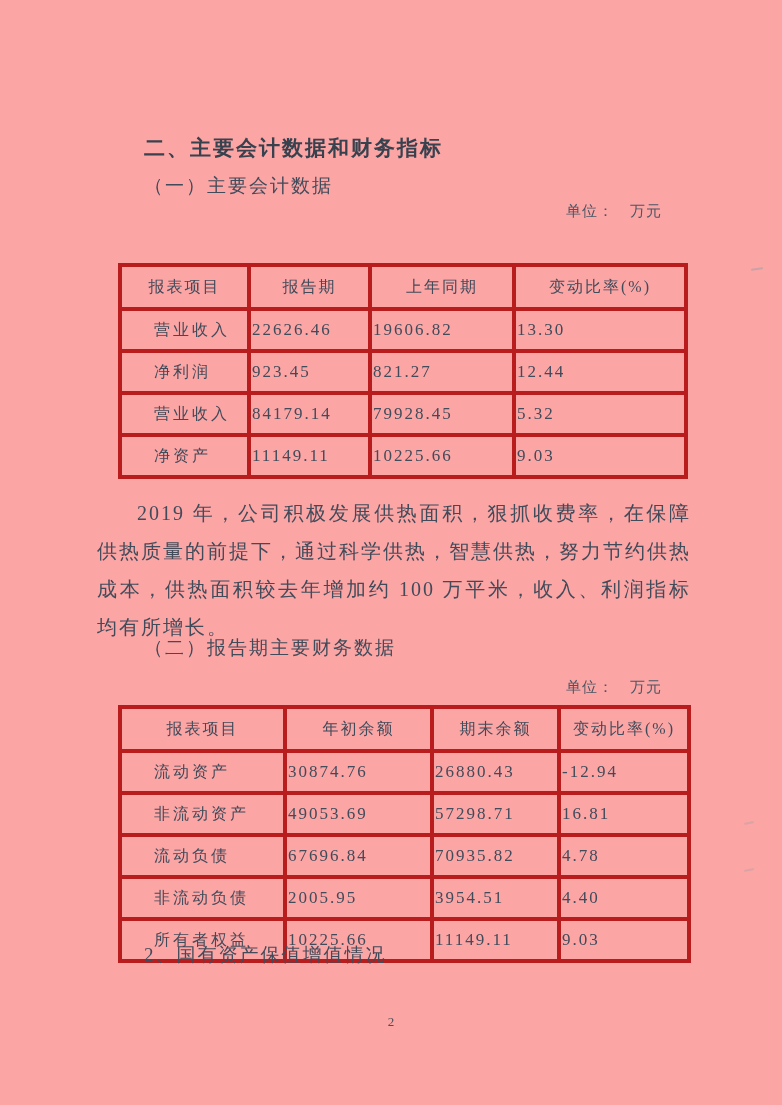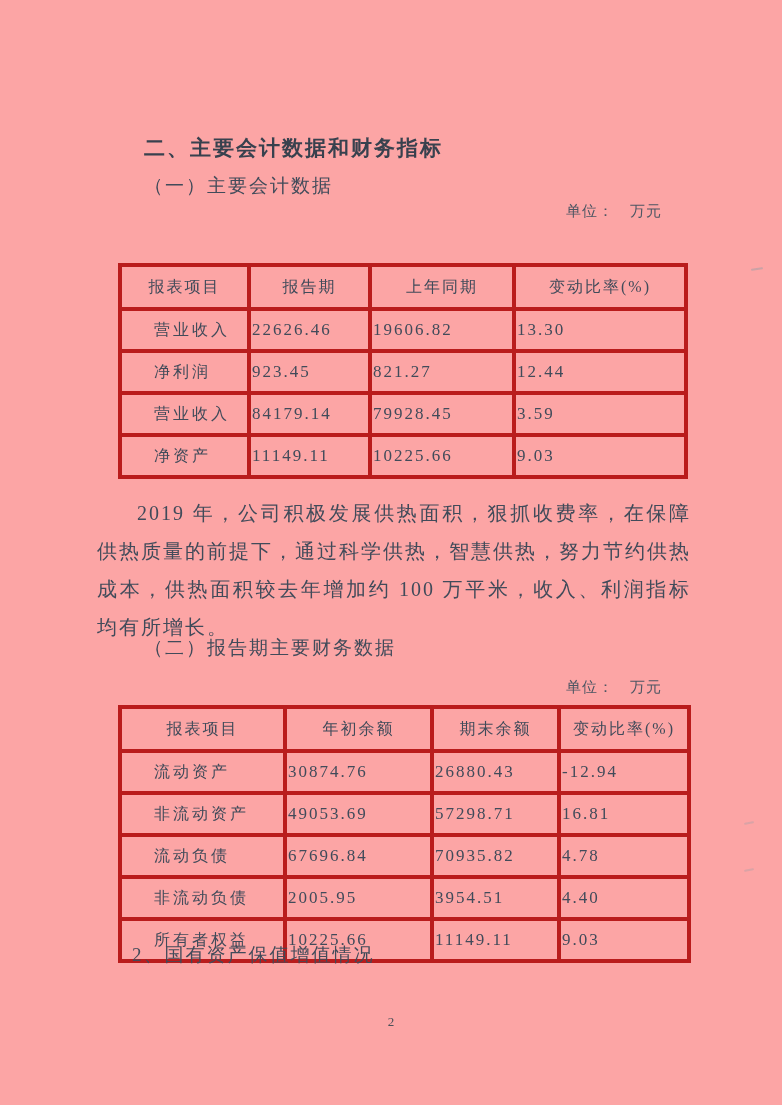--- a/index.html
+++ b/index.html
@@ -30,21 +30,21 @@
   .h-sub {
     position: absolute;
     font-size: 19px;
     letter-spacing: 2px;
     color: #414b5a;
     white-space: nowrap;
   }
   #sub1   { left: 144px; top: 173px; }
   #sub2h  { left: 144px; top: 611px; margin-top: 24px; }
   #sub2a  { left: 144px; top: 649px; }
-  #sub2b  { left: 132px; top: 942px; }
+  #sub2b  { left: 144px; top: 942px; }
   .unit {
     position: absolute;
     font-size: 15px;
     letter-spacing: 1px;
     color: #4c5663;
     white-space: nowrap;
   }
   #unit1 { left: 566px; top: 202px; }
   #unit2 { left: 566px; top: 678px; }
   table {
@@ -144,21 +144,21 @@
       <tr>
         <td class="item">净利润</td>
         <td class="num">923.45</td>
         <td class="num">821.27</td>
         <td class="num">12.44</td>
       </tr>
       <tr>
         <td class="item">营业收入</td>
         <td class="num">84179.14</td>
         <td class="num">79928.45</td>
-        <td class="num">3.59</td>
+        <td class="num">5.32</td>
       </tr>
       <tr>
         <td class="item">净资产</td>
         <td class="num">11149.11</td>
         <td class="num">10225.66</td>
         <td class="num">9.03</td>
       </tr>
     </tbody>
   </table>
 

